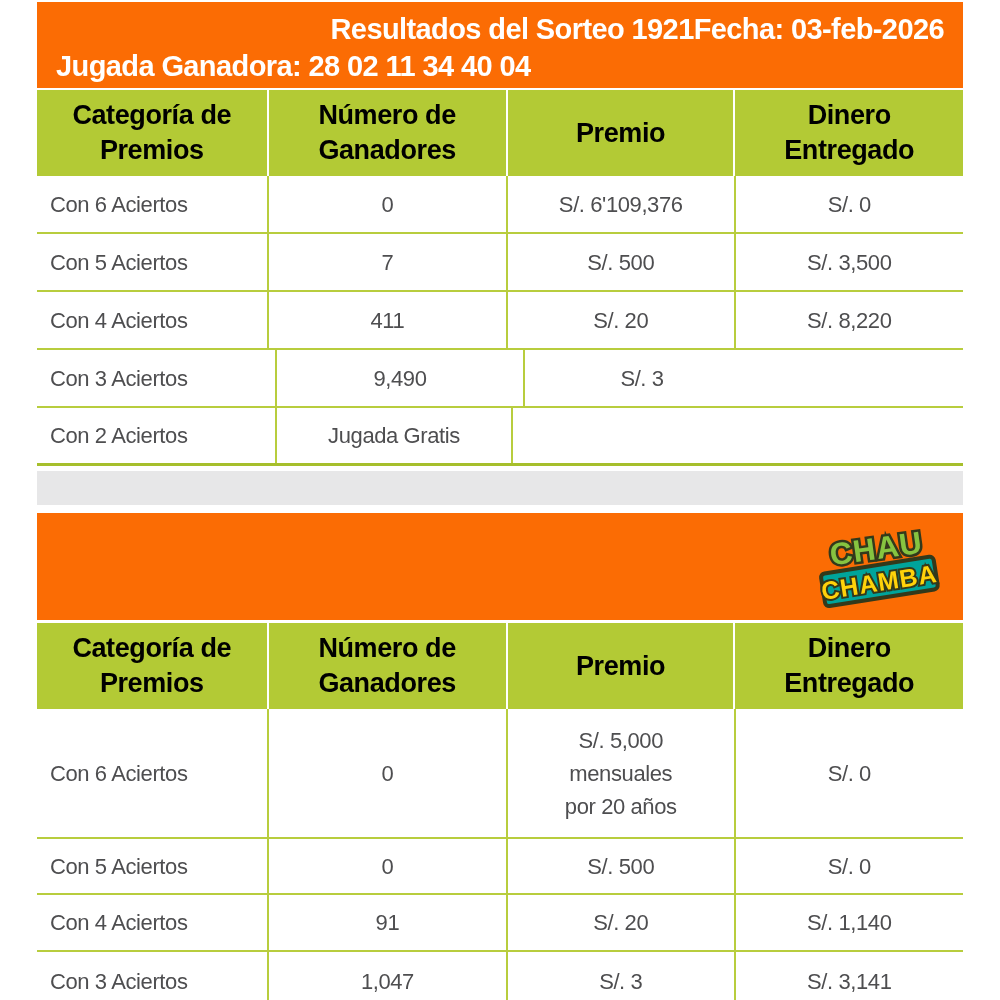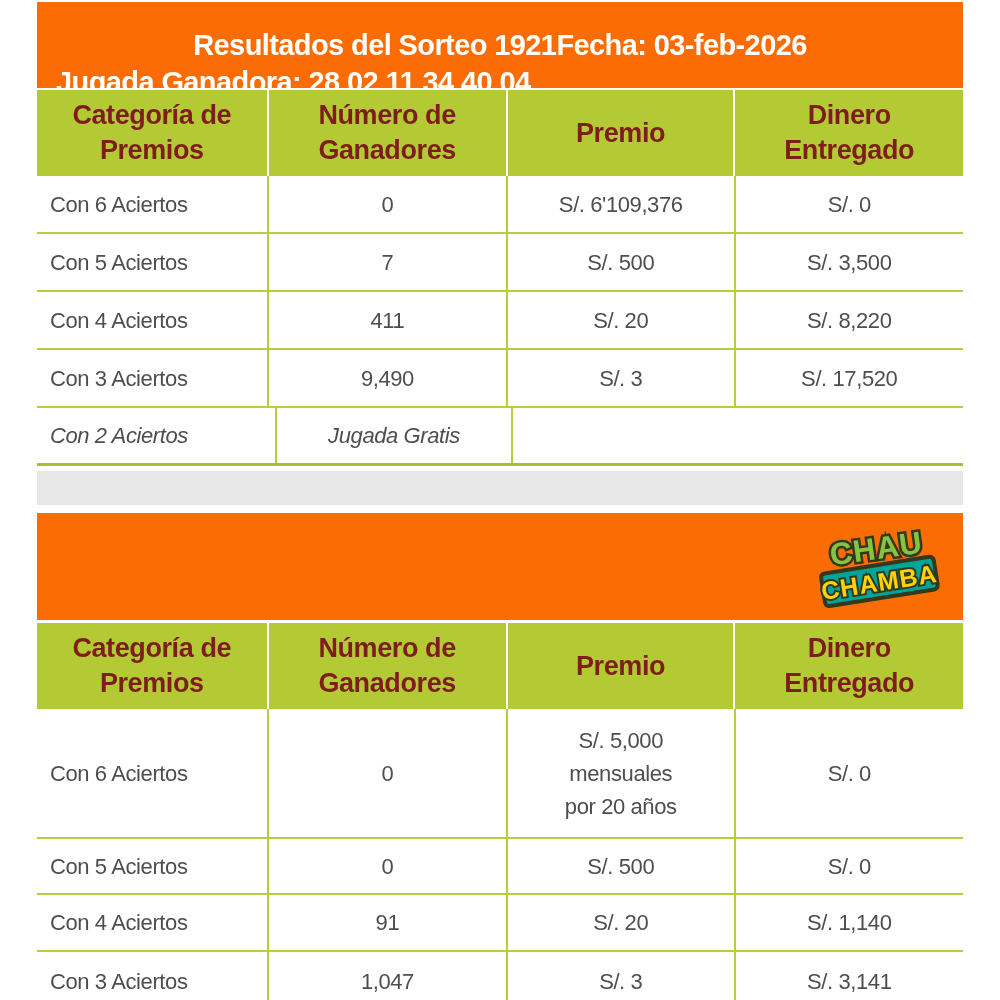--- a/index.html
+++ b/index.html
@@ -4,38 +4,38 @@
 <style>
   html,body{margin:0;padding:0;background:#ffffff;}
   body{font-family:"Liberation Sans",sans-serif;}
   .page{position:relative;width:1000px;height:1000px;overflow:hidden;background:#ffffff;}
   .abs{position:absolute;left:37px;width:926px;box-sizing:border-box;}
 
   
   .orange{background:#fb6c04;color:#ffffff;font-weight:bold;font-size:29px;
           letter-spacing:-0.6px;line-height:37px;padding:9px 19px;}
   .orange.second{padding-top:14px;}
-  .hline{display:flex;justify-content:center;align-items:baseline;margin-top:16px;}
+  .hline{display:flex;justify-content:flex-end;align-items:baseline;}
 
   
-  .thead{display:flex;background:#b3ca35;color:#7f1d1d;font-weight:bold;
+  .thead{display:flex;background:#b3ca35;color:#000000;font-weight:bold;
          font-size:27px;letter-spacing:-0.4px;}
   .th{display:flex;align-items:center;justify-content:center;text-align:center;
       white-space:pre-line;line-height:35px;box-sizing:border-box;}
   .th + .th{border-left:2px solid #ffffff;}
 
   
   .c1{width:238px;}.c2{width:248px;}.c3{width:236px;}.c4{width:238px;}
 
   
   .tbody{display:block;}
   .tbody.closed{border-bottom:3px solid #a6bf2c;}
   .tr{display:flex;border-bottom:2px solid #b8cd3e;box-sizing:border-box;height:58px;}
   .tr.tall{height:130px;}
-  .tr.h55{height:55px;font-style:italic;}
+  .tr.h55{height:55px;}
   .tr.h56{height:56px;}
   .tr.h57{height:57px;}
   .tr.no-b{border-bottom:none;}
   .td{display:flex;align-items:center;justify-content:center;box-sizing:border-box;
       color:#4e4e50;font-size:22px;letter-spacing:-0.4px;white-space:pre-line;
       text-align:center;line-height:33px;}
   .td + .td{border-left:2px solid #b8cd3e;}
   .td.cat{justify-content:flex-start;text-align:left;padding-left:13px;}
 
   .grayband{background:#e7e7e8;}
@@ -82,21 +82,20 @@
     <div class="tr">
       <div class="td cat c1">Con 4 Aciertos</div>
       <div class="td c2">411</div>
       <div class="td c3">S/. 20</div>
       <div class="td c4">S/. 8,220</div>
     </div>
     <div class="tr">
       <div class="td cat c1">Con 3 Aciertos</div>
       <div class="td c2">9,490</div>
       <div class="td c3">S/. 3</div>
-      <div class="td c4">S/. 17,520</div>
     </div>
     <div class="tr h55 no-b">
       <div class="td cat c1">Con 2 Aciertos</div>
       <div class="td c3">Jugada Gratis</div>
       <div class="td c4"></div>
     </div>
   </div>
 
   <div class="abs grayband" style="top:471px;height:34px;"></div>
 

